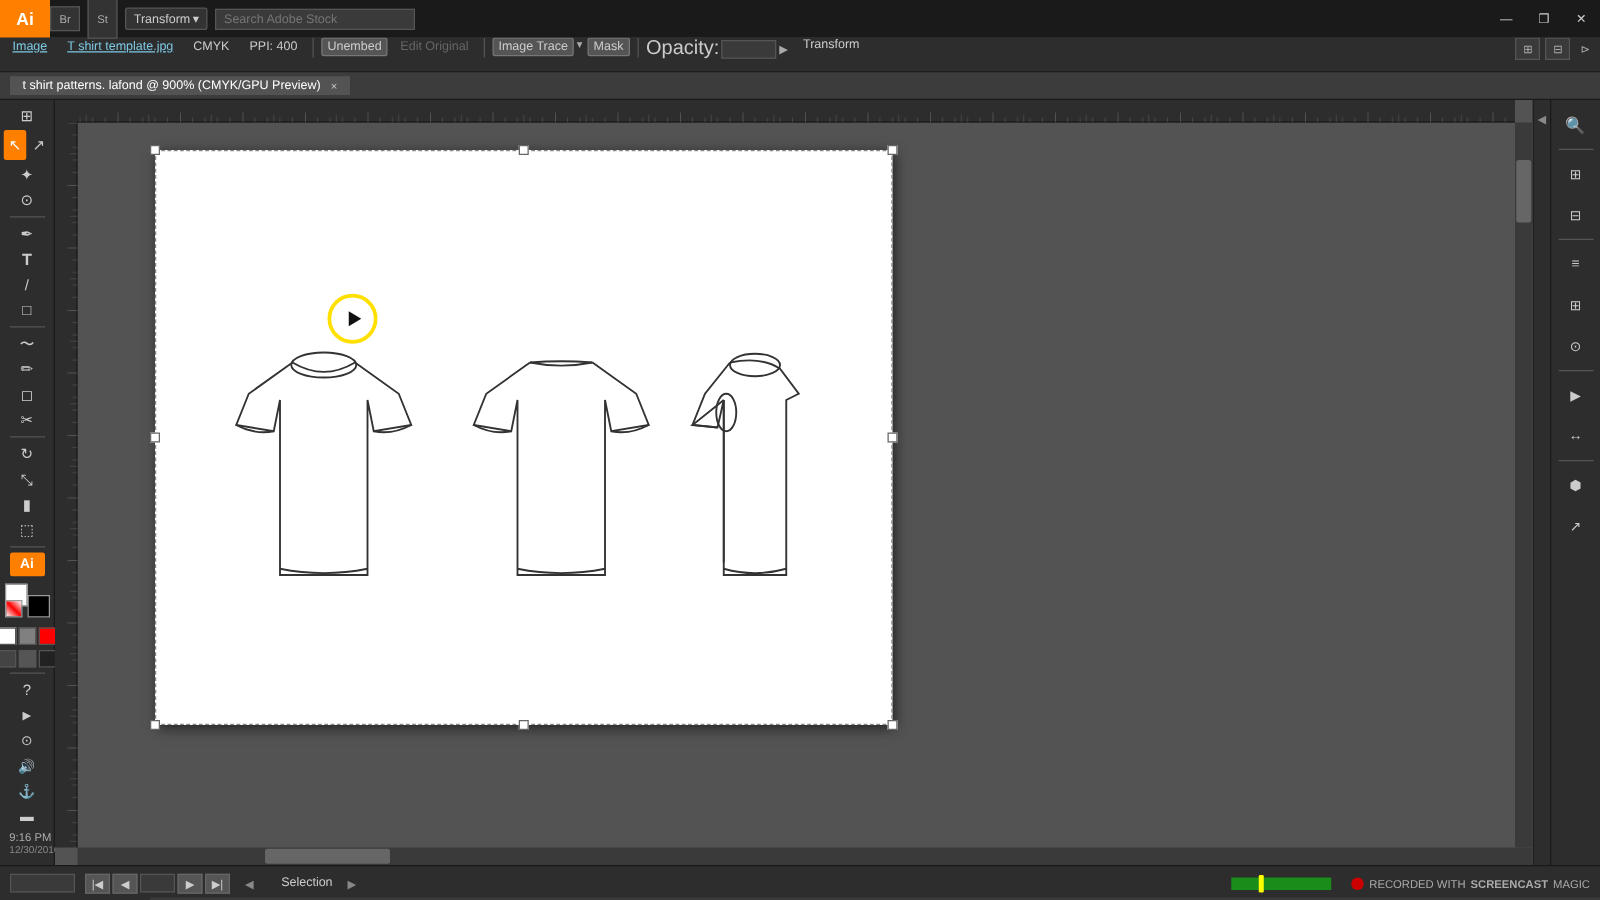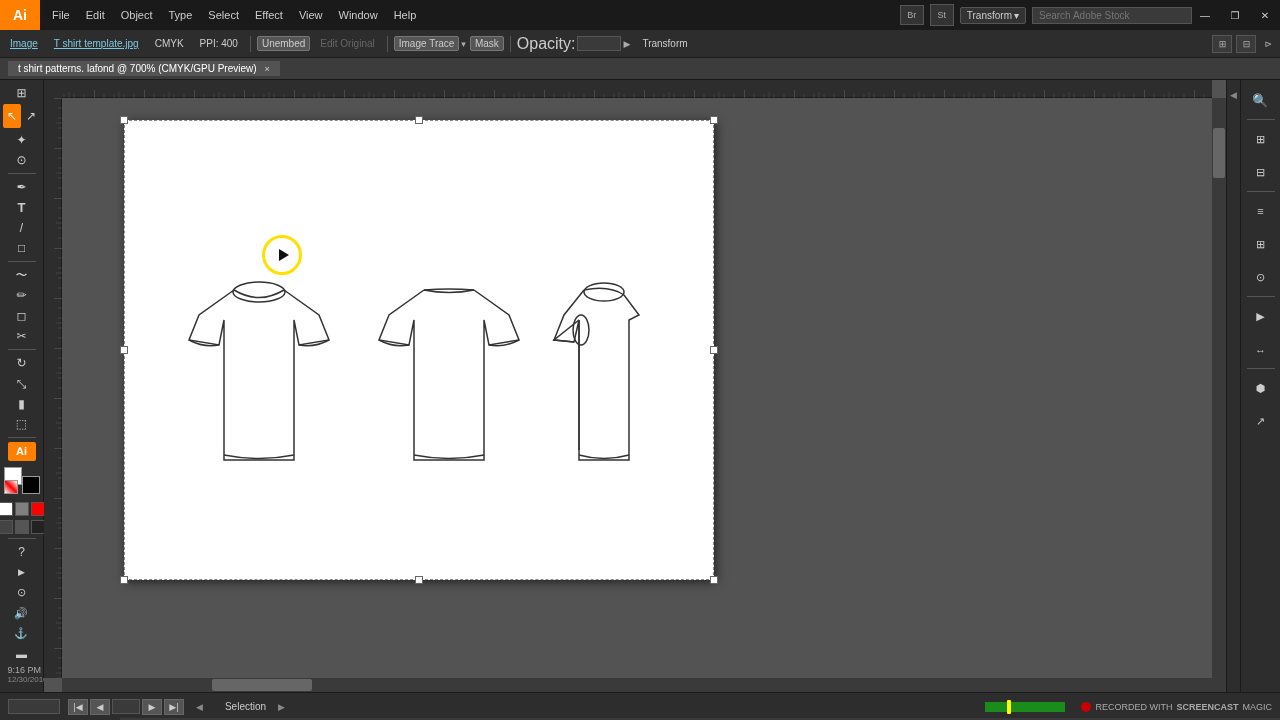--- a/index.html
+++ b/index.html
@@ -15,21 +15,21 @@
     #titlebar .menu-item { padding: 4px 8px; font-size: 11px; color: #ccc; cursor: pointer; }
     #titlebar .window-controls { display: flex; position: absolute; right: 0; top: 0; }
     #titlebar .win-btn { width: 30px; height: 30px; display: flex; align-items: center; justify-content: center; font-size: 10px; color: #ccc; cursor: pointer; }
     #titlebar .search-box { margin-right: 80px; }
     #titlebar .search-box input { background: #3a3a3a; border: 1px solid #555; color: #ccc; padding: 2px 6px; font-size: 10px; width: 140px; }
     #titlebar .essentials { display: flex; align-items: center; gap: 4px; padding: 0 8px; }
     #titlebar .essentials span { font-size: 10px; color: #ccc; }
 
     
     #optionsbar {
-      width: 100%; height: 28px; background: #2d2d2d; display: flex; align-items: center; padding: 0 4px; gap: 4px; border-bottom: 1px solid #1a1a1a;
+      width: 100%; height: 28px; background: #2d2d2d; display: flex; align-items: flex-start; padding: 0 4px; gap: 4px; border-bottom: 1px solid #1a1a1a;
     }
     #optionsbar .opt-item { padding: 2px 6px; font-size: 10px; color: #ccc; cursor: pointer; }
     #optionsbar .opt-item.link { color: #7ec8e3; text-decoration: underline; }
     #optionsbar .opt-divider { width: 1px; height: 16px; background: #555; margin: 0 2px; }
     #optionsbar .opt-badge { background: #555; padding: 1px 4px; font-size: 10px; color: #ccc; border: 1px solid #777; border-radius: 2px; }
     #optionsbar .opacity-box { display: flex; align-items: center; gap: 2px; }
     #optionsbar .opacity-box input { width: 40px; background: #3a3a3a; border: 1px solid #555; color: #fff; padding: 1px 3px; font-size: 10px; text-align: center; }
 
     
     #doctab {
@@ -101,37 +101,26 @@
     #far-right { width: 40px; background: #2d2d2d; border-left: 1px solid #1a1a1a; display: flex; flex-direction: column; align-items: center; padding: 4px 2px; gap: 1px; }
     .fr-btn { width: 32px; height: 32px; display: flex; align-items: center; justify-content: center; cursor: pointer; color: #ccc; border-radius: 2px; }
     .fr-divider { width: 28px; height: 1px; background: #555; margin: 2px 0; }
   </style>
 </head>
 <body>
 
 <div id="titlebar">
   <div class="ai-logo">Ai</div>
 
-  <div class="menu-bar">
-    <span class="menu-item">File</span>
-    <span class="menu-item">Edit</span>
-    <span class="menu-item">Object</span>
-    <span class="menu-item">Type</span>
-    <span class="menu-item">Select</span>
-    <span class="menu-item">Effect</span>
-    <span class="menu-item">View</span>
-    <span class="menu-item">Window</span>
-    <span class="menu-item">Help</span>
-  </div>
 
   <div style="display:flex;align-items:center;gap:6px;margin-right:8px;">
 
     <div style="width:24px;height:20px;background:#333;border:1px solid #555;display:flex;align-items:center;justify-content:center;font-size:9px;color:#aaa;">Br</div>
 
-    <div style="width:24px;height:22px;background:#333;border:1px solid #555;display:flex;align-items:center;justify-content:center;font-size:9px;color:#aaa;">St</div>
+    <div style="width:24px;height:32px;background:#333;border:1px solid #555;display:flex;align-items:center;justify-content:center;font-size:9px;color:#aaa;">St</div>
 
     <div class="essentials" style="display:flex;align-items:center;gap:2px;background:#333;border:1px solid #555;padding:2px 6px;border-radius:2px;">
       <span>Transform</span>
       <span>▾</span>
     </div>
 
     <div class="search-box">
       <input type="text" style="background: rgb(58, 58, 58); border: 1px solid rgb(85, 85, 85); color: rgb(153, 153, 153); padding: 2px 6px; font-size: 10px; width: 160px;" placeholder="Search Adobe Stock">
     </div>
   </div>
@@ -167,21 +156,21 @@
 
   <div style="margin-left:auto;display:flex;align-items:center;gap:4px;">
     <div style="width:20px;height:18px;background:#3a3a3a;border:1px solid #555;display:flex;align-items:center;justify-content:center;font-size:9px;color:#aaa;">⊞</div>
     <div style="width:20px;height:18px;background:#3a3a3a;border:1px solid #555;display:flex;align-items:center;justify-content:center;font-size:9px;color:#aaa;">⊟</div>
     <div style="font-size:9px;color:#aaa;padding:0 4px;">⊳</div>
   </div>
 </div>
 
 <div id="doctab">
   <div class="tab">
-    <span>t shirt patterns. lafond @ 700% (CMYK/GPU Preview)</span>
+    <span>t shirt patterns. lafond @ 900% (CMYK/GPU Preview)</span>
     <span class="close-x">×</span>
   </div>
 </div>
 
 <div id="main" style="display:flex;width:100%;height:calc(720px - 30px - 28px - 22px - 28px);position:relative;">
 
   <div id="left-toolbar">
 
     <div class="tool-btn">⊞</div>
 

